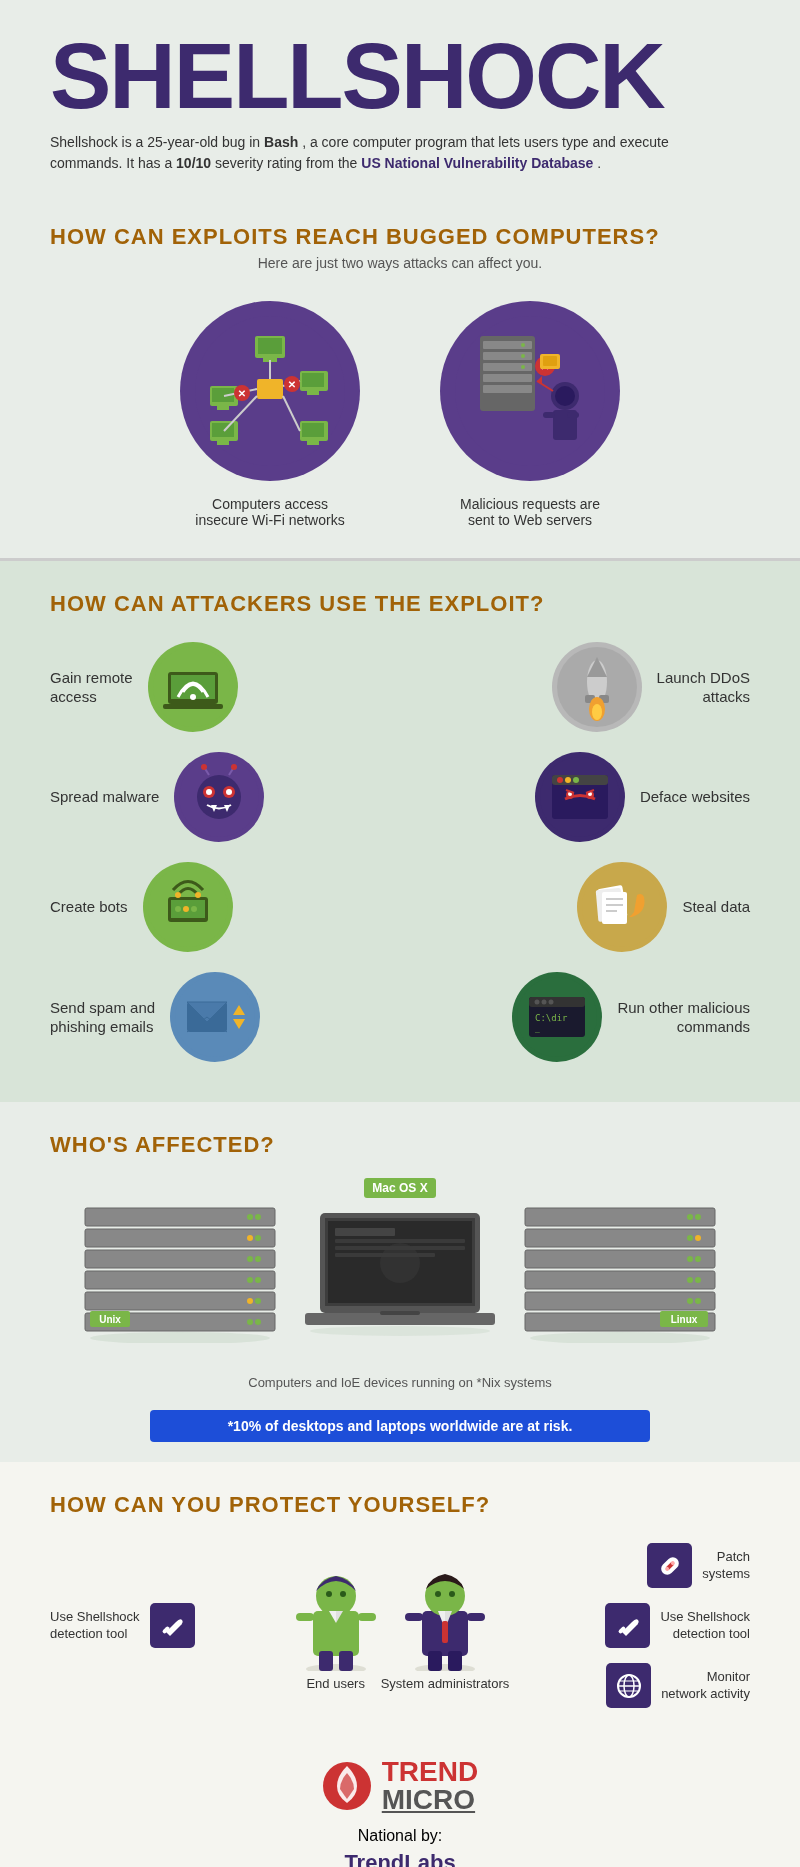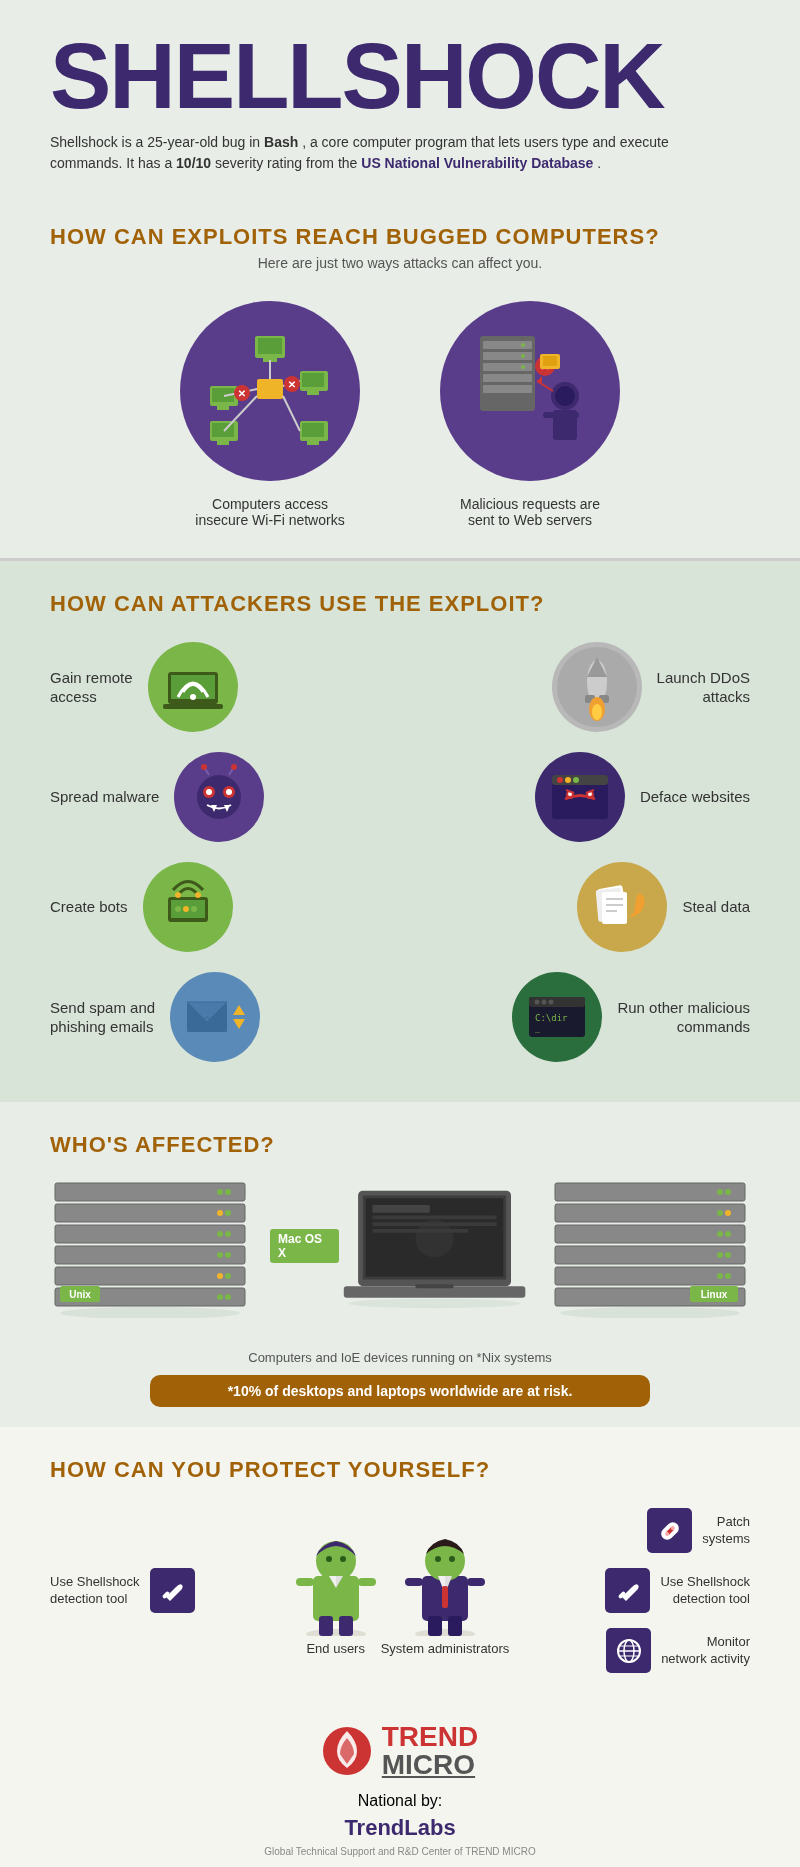--- a/index.html
+++ b/index.html
@@ -139,47 +139,47 @@
       gap: 20px;
       margin-top: 20px;
     }
     .server-stack {
       display: flex;
       flex-direction: column;
       align-items: center;
     }
     .laptop-container {
       display: flex;
-      flex-direction: row;
+      flex-direction: column;
       align-items: center;
     }
     .laptop-badge {
       background-color: #7ab648;
       color: white;
       font-size: 12px;
       font-weight: bold;
       padding: 3px 8px;
       border-radius: 3px;
       margin-bottom: 5px;
     }
     .affected-note {
       text-align: center;
       font-size: 13px;
       color: #555;
       margin-top: 32px;
     }
     .risk-banner {
-      background-color: #a16207;
+      background-color: #1d4ed8;
       color: white;
       text-align: center;
       font-size: 14px;
       font-weight: bold;
       padding: 8px 20px;
-      margin-top: 0;
-      border-radius: 10px;
+      margin-top: 10px;
+      border-radius: 4px;
       display: inline-block;
       width: 100%;
     }
     .risk-banner-wrapper {
       padding: 0 100px;
       margin-top: 10px;
     }
 
     
     .protect-section {

